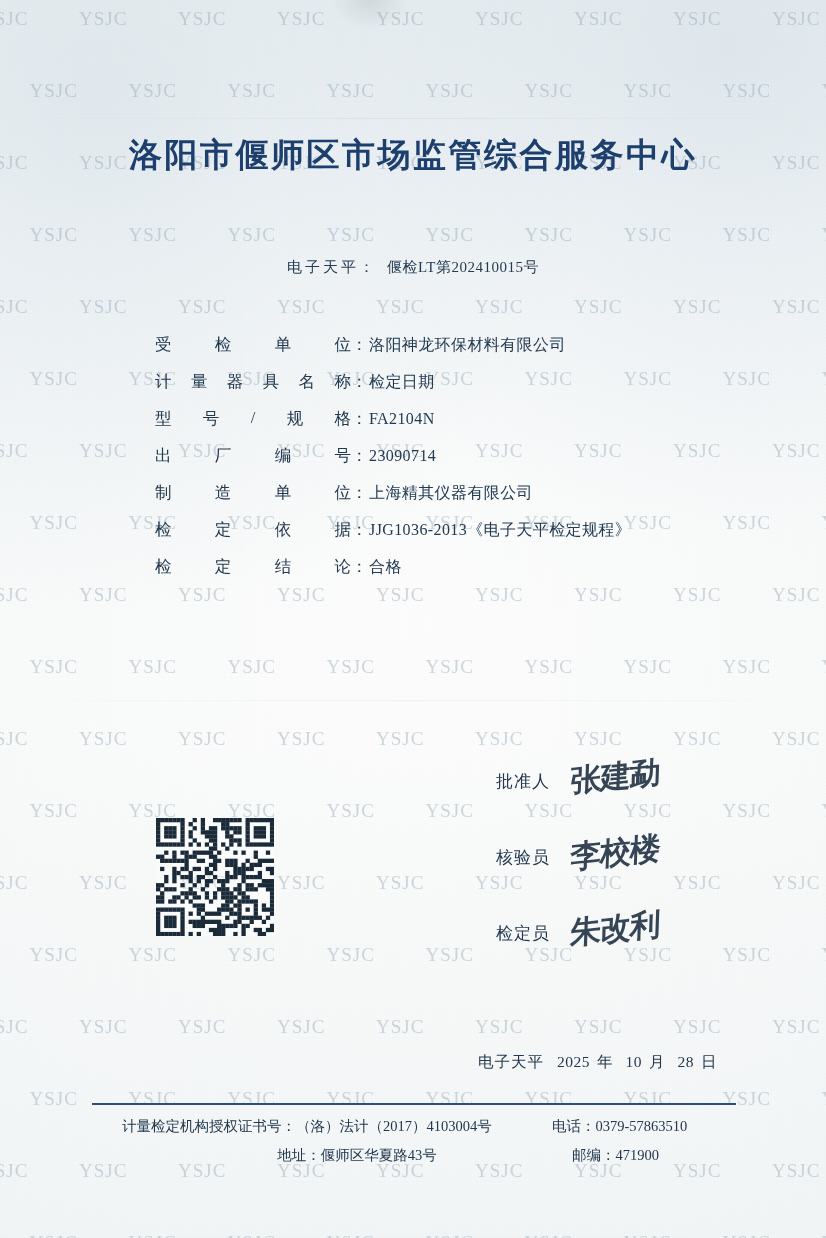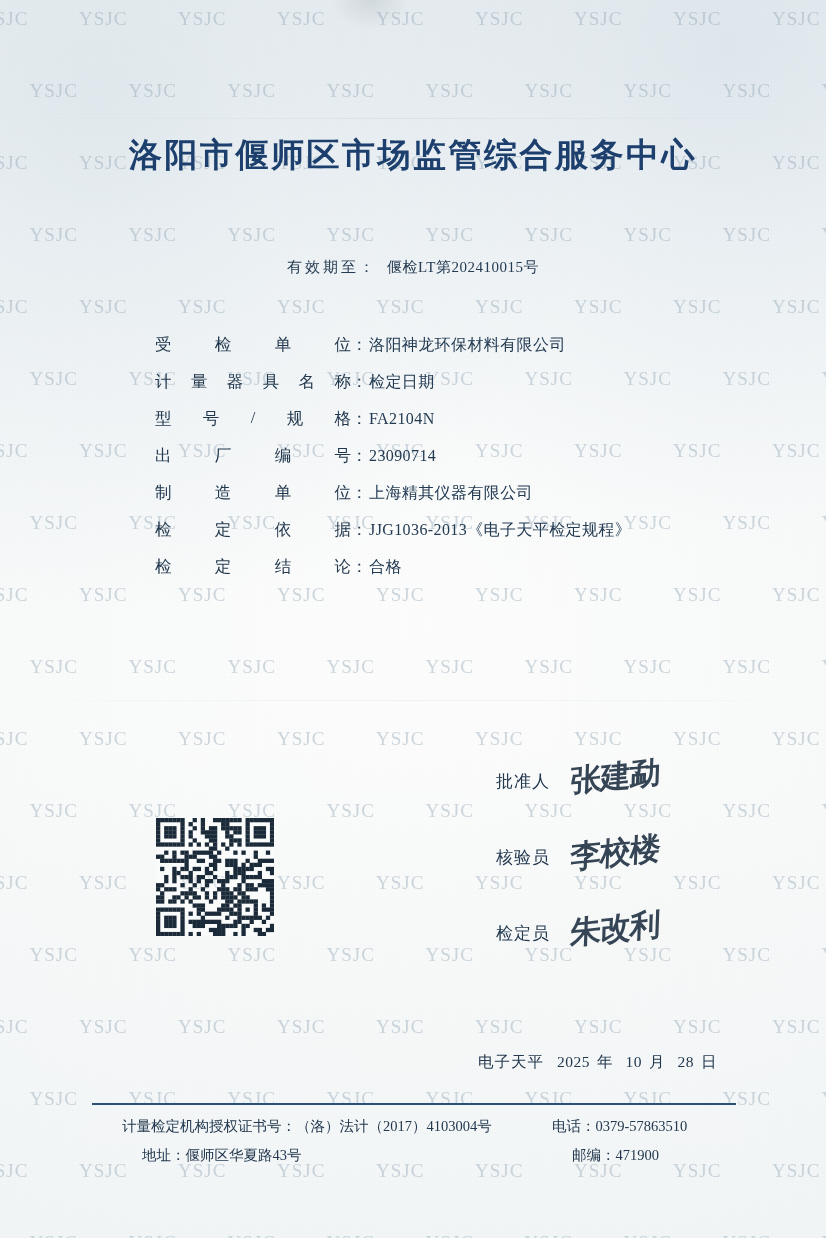--- a/index.html
+++ b/index.html
@@ -200,21 +200,21 @@
     font-family: "Liberation Serif", serif;
     font-size: 14.5px;
     color: #22384e;
   }
   .footer-line {
     display: flex;
     height: 29px;
     align-items: center;
   }
   .footer-left { width: 430px; padding-left: 30px; }
-  .footer-left.indent { padding-left: 50px; }
+  .footer-left.indent { padding-left: 50px; text-align: center; }
   .footer-right { flex: 1; }
   
   .crease {
     position: absolute;
     background: linear-gradient(90deg, rgba(0,0,0,0) 0%, rgba(120,140,150,0.10) 50%, rgba(0,0,0,0) 100%);
     height: 1px;
     left: 0; width: 826px;
   }
   #dirt1 {
     position: absolute; left: 330px; top: 0; width: 80px; height: 30px;
@@ -395,21 +395,21 @@
     </div>
 
   <div class="crease" style="top:118px;"></div>
   <div class="crease" style="top:700px;"></div>
 
   <div id="content">
 
     <div class="title-main">洛阳市偃师区市场监管综合服务中心</div>
 
     <div class="cert-no-row">
-      <span class="cert-no-label">有效期至：</span><span class="cert-no-value">偃检LT第202410015号</span>
+      <span class="cert-no-label">电子天平：</span><span class="cert-no-value">偃检LT第202410015号</span>
     </div>
 
     <div id="fields">
         <div class="field-row">
           <div class="field-label">
             <span class="ch">受</span>
             <span class="ch">检</span>
             <span class="ch">单</span>
             <span class="ch">位</span>
           </div>

